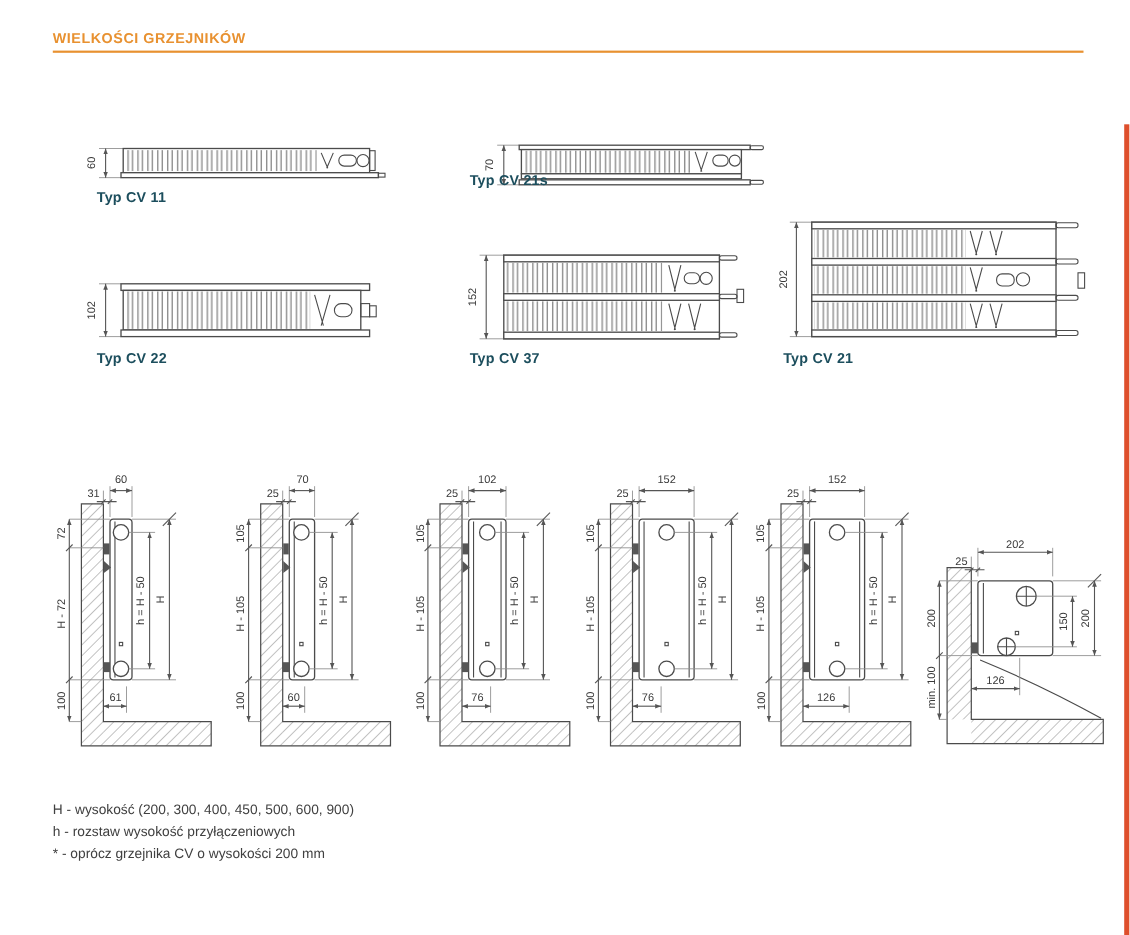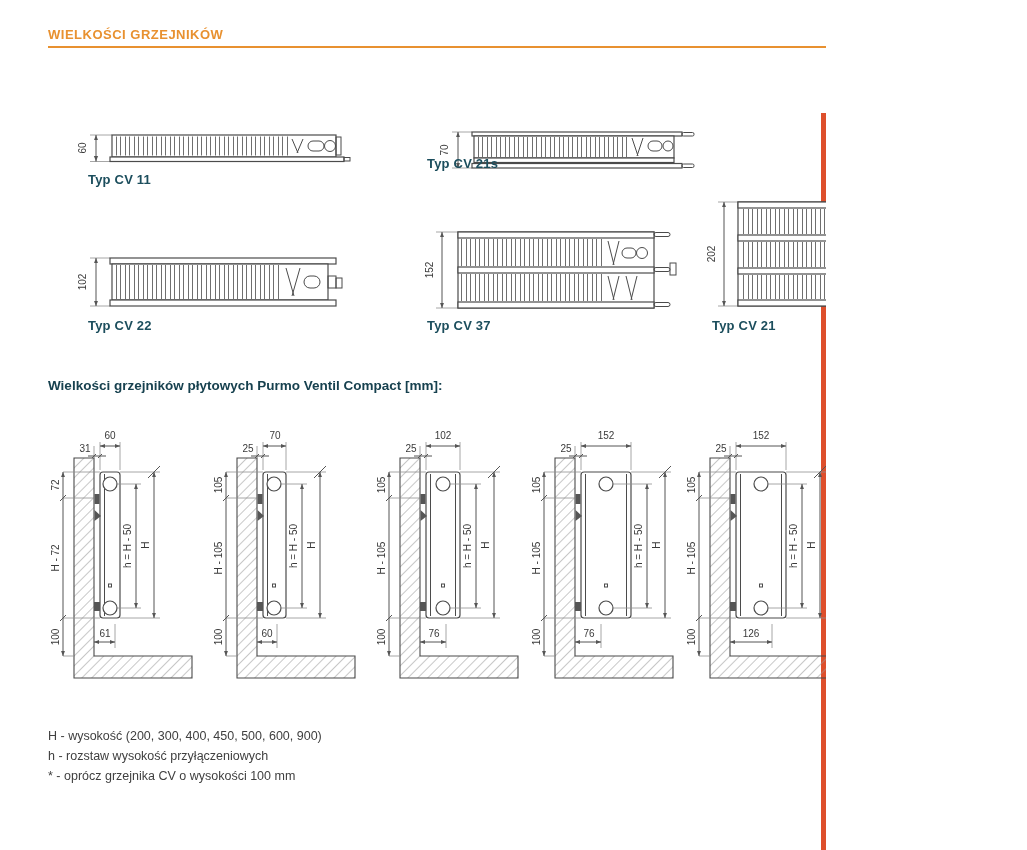--- a/index.html
+++ b/index.html
@@ -1,16 +1,16 @@
 <!DOCTYPE html>
 <html><head>
 <meta charset="utf-8">
 <style>
   html,body{margin:0;padding:0;background:#fff}
-  .page{position:relative;width:826px;height:850px;background:#ffffff;
+  .page{position:relative;width:1027px;height:850px;background:#ffffff;
         font-family:"Liberation Sans",sans-serif;overflow:hidden}
   .abs{position:absolute}
   svg{overflow:visible;display:block}
   svg text{fill:#3a3a3a;font-size:10px;font-family:"Liberation Sans",sans-serif}
   .title{position:absolute;left:48px;top:27px;font-size:13px;font-weight:bold;
          color:#E89130;letter-spacing:.5px}
   .rule{position:absolute;left:48px;top:46px;width:937px;height:2px;background:#E89130}
   .edge{position:absolute;right:0;top:113px;width:5px;height:737px;background:#DE4F2C}
   .t-caption{position:absolute;font-weight:bold;font-size:13px;color:#1C4E5D;letter-spacing:.2px}
   .subtitle{position:absolute;left:48px;top:378px;font-size:13.5px;font-weight:bold;color:#17414F}
@@ -152,21 +152,20 @@
       <path class="bn" d="M172,82 L178,104 M183,82 L177,104 M190,82 L196,104 M201,82 L195,104"></path>
       <rect class="bn" x="250" y="8.5" width="20" height="4.5" rx="2"></rect>
       <rect class="bn" x="250" y="41.5" width="20" height="4.5" rx="2"></rect>
       <rect class="bn" x="250" y="74.5" width="20" height="4.5" rx="2"></rect>
       <rect class="bn" x="250" y="106.5" width="20" height="4.5" rx="2"></rect>
       <rect class="bn" x="270" y="54" width="6" height="14"></rect>
     </g>
   </svg>
   <div class="t-caption" style="left:712px;top:318px">Typ CV 21</div>
 
-  <div class="subtitle">Wielkości grzejników płytowych Purmo Ventil Compact [mm]:</div>
 
   <svg class="abs" style="left:52px;top:420px" width="165" height="266" viewBox="0 0 165 266">
     <g>
       <rect x="22" y="38" width="20" height="220" fill="url(#hatch)"></rect>
       <rect x="42" y="236" width="98" height="22" fill="url(#hatch)"></rect>
       <path class="w" d="M42,38 H22 V258 H140 V236 H42 Z"></path>
     </g>
     <g>
       <rect class="b" x="48" y="52" width="20" height="146" rx="3"></rect>
       <line class="bn" x1="52.5" y1="54" x2="52.5" y2="196"></line>
@@ -382,16 +381,16 @@
       <text transform="rotate(-90 5 139)" x="5" y="139" text-anchor="middle">min. 100</text>
       <text transform="rotate(-90 125 79)" x="125" y="79" text-anchor="middle">150</text>
       <text transform="rotate(-90 145 76)" x="145" y="76" text-anchor="middle">200</text>
       <text x="60" y="136" text-anchor="middle">126</text>
     </g>
   </svg>
 
   <div class="legend">
     <p>H - wysokość (200, 300, 400, 450, 500, 600, 900)</p>
     <p>h - rozstaw wysokość przyłączeniowych</p>
-    <p>* - oprócz grzejnika CV o wysokości 100 mm</p>
+    <p>* - oprócz grzejnika CV o wysokości 200 mm</p>
   </div>
 
 </div>
 
 </body></html>

